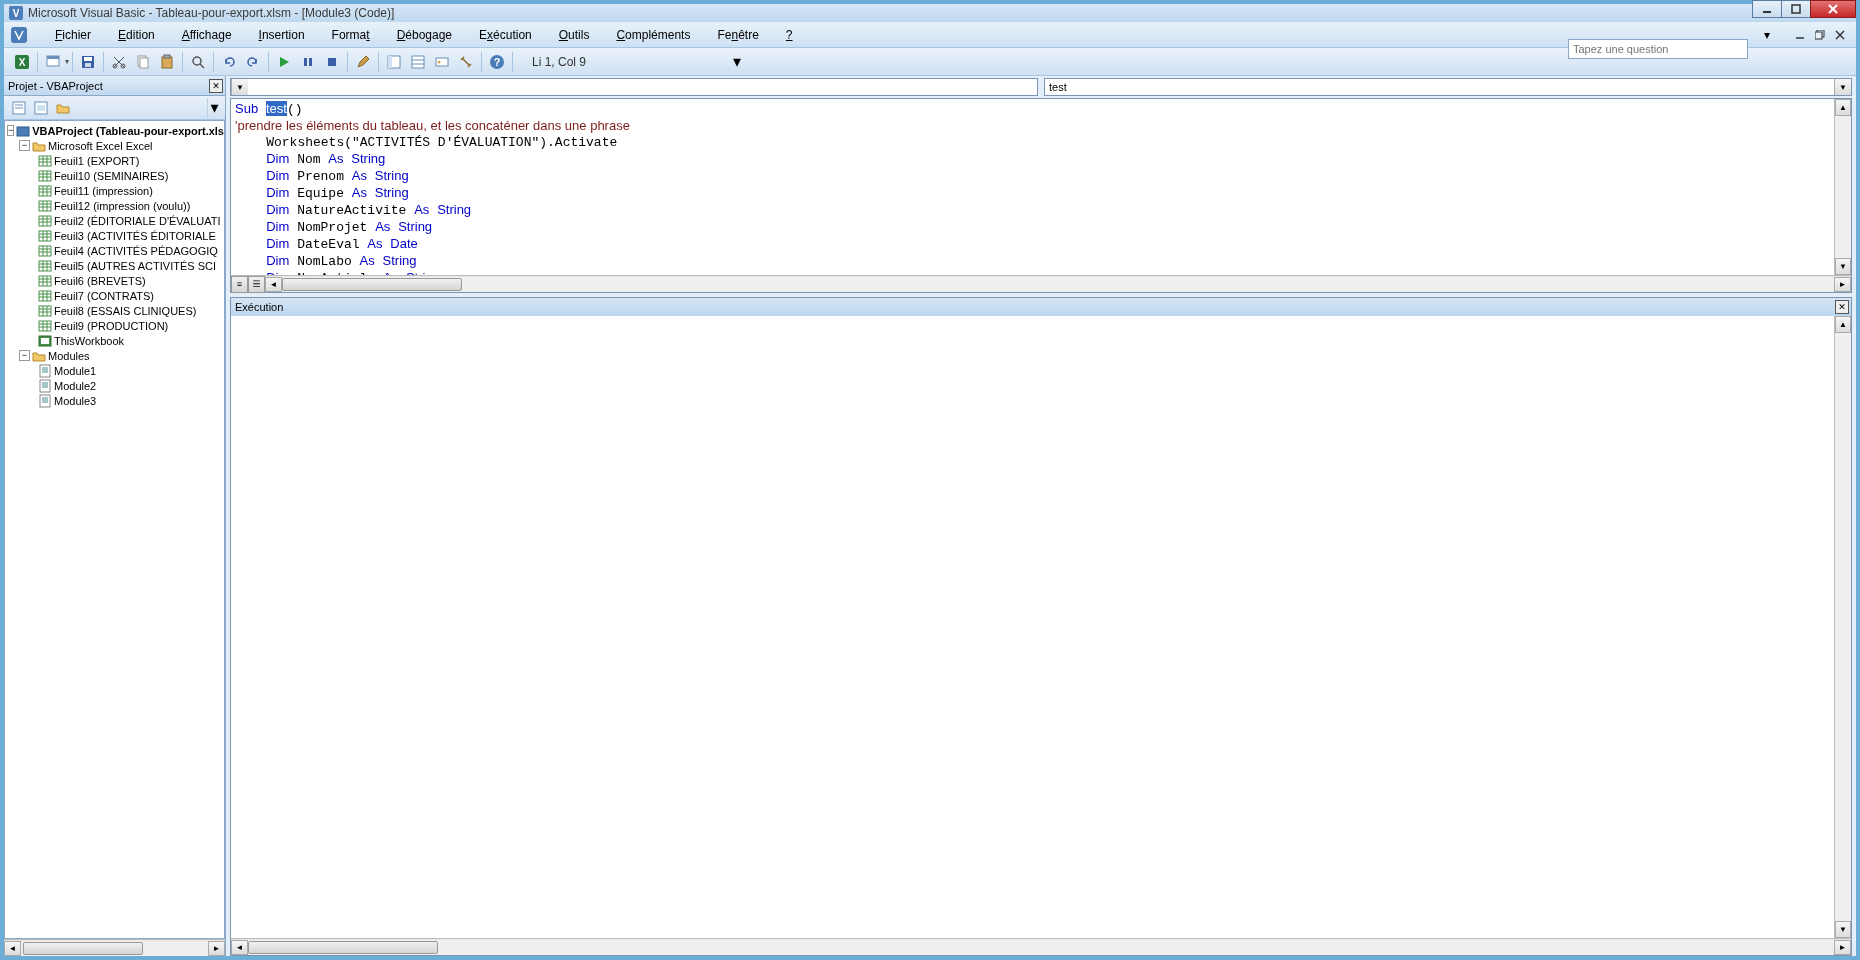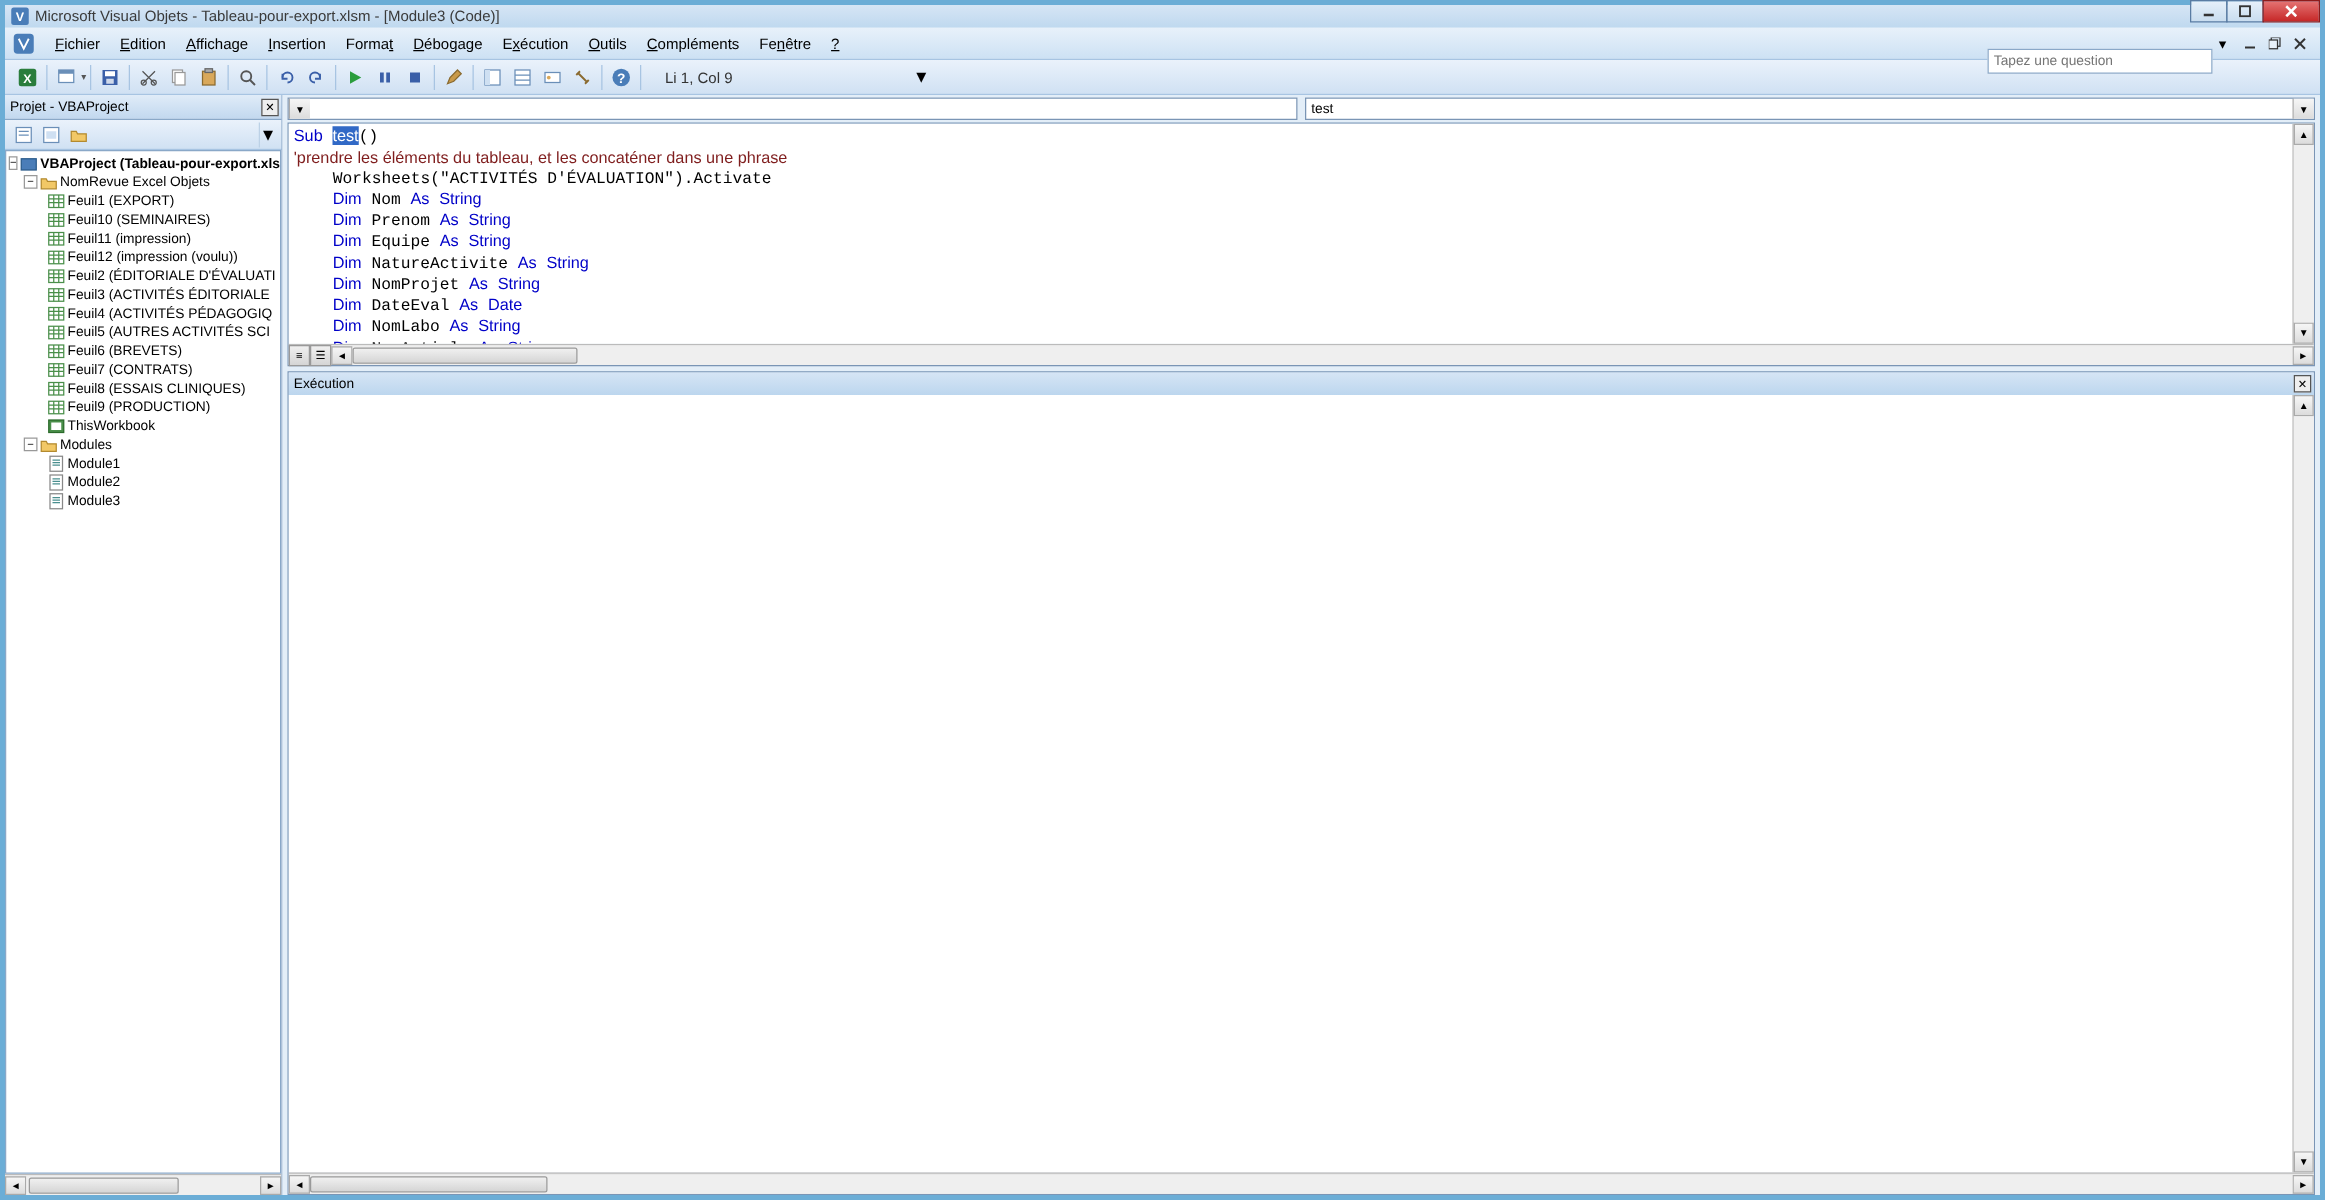--- a/index.html
+++ b/index.html
@@ -8,21 +8,21 @@
 .window-frame { position: absolute; top: 0; left: 0; right: 0; bottom: 0; border: 4px solid #6badd6; background: #e3eef8; }
 
 .title-bar { height: 18px; background: linear-gradient(to bottom, #d6e5f5, #bfd9ef); display: flex; align-items: center; padding: 0 4px; font-size: 12px; color: #3a3a3a; position: relative; }
 .title-bar .app-icon { width: 16px; height: 16px; margin-right: 4px; display:inline-flex; align-items:center; justify-content:center; }
 .title-bar .title-text { flex: 0 0 auto; }
 .win-controls { position: absolute; right: 0; top: -4px; display: flex; }
 .win-btn { width: 30px; height: 18px; border: 1px solid #5a7ca3; margin-left: -1px; display: flex; align-items: center; justify-content: center; font-size: 10px; background: linear-gradient(to bottom, #e6f0fa, #c9ddef); }
 .win-btn.close { background: linear-gradient(to bottom, #e57373, #c62828); border-color: #8e1b1b; color: white; width: 46px; }
 .win-btn.close svg { stroke: white; }
 
-.menu-bar { height: 26px; background: linear-gradient(to bottom, #e8f1fa, #cde1f4); display: flex; align-items: center; padding: 0 6px; border-bottom: 1px solid #a7c4e2; font-size: 12px; }
+.menu-bar { height: 26px; background: linear-gradient(to bottom, #e8f1fa, #cde1f4); display: flex; align-items: center; padding: 0 6px; border-bottom: 1px solid #a7c4e2; font-size: 12px; gap: 11px; }
 .menu-bar .menu-icon { width: 18px; height: 18px; margin-right: 8px; }
 .menu-item { padding: 3px 8px; cursor: default; }
 .menu-spacer { flex: 1; }
 .question-box { width: 180px; height: 20px; border: 1px solid #8aa8c8; background: white; font-size: 11px; color: #888; padding: 1px 4px; margin-top: 29px; }
 .menu-right-icons { display: flex; align-items: center; margin-left: 4px; }
 .menu-right-icons .tb-btn { width: 16px; height: 16px; margin: 0 2px; }
 
 .toolbar { height: 28px; background: linear-gradient(to bottom, #eaf2fb, #d0e1f3); display: flex; align-items: center; padding: 0 6px; border-bottom: 1px solid #a7c4e2; }
 .tb-btn { width: 22px; height: 22px; display: flex; align-items: center; justify-content: center; margin: 0 1px; cursor: default; border: 1px solid transparent; }
 .tb-sep { width: 1px; height: 20px; background: #a7c4e2; margin: 0 3px; }
@@ -87,21 +87,21 @@
 
 <div class="window-frame">
 
   <div class="title-bar">
     <span class="app-icon">
       <svg width="16" height="16" viewBox="0 0 16 16">
           <rect x="1" y="1" width="14" height="14" fill="#4a7db8" rx="2"></rect>
           <text x="8" y="12" text-anchor="middle" font-size="10" fill="white" font-weight="bold">V</text>
         </svg>
     </span>
-    <span class="title-text">Microsoft Visual Objets - Tableau-pour-export.xlsm - [Module3 (Code)]</span>
+    <span class="title-text">Microsoft Visual Basic - Tableau-pour-export.xlsm - [Module3 (Code)]</span>
     <div class="win-controls">
       <div class="win-btn">
           <svg width="10" height="10">
             <line x1="1" y1="8" x2="9" y2="8" stroke="#333" stroke-width="2"></line>
           </svg>
         </div>
       <div class="win-btn">
           <svg width="10" height="10">
             <rect x="1" y="1" width="8" height="8" fill="none" stroke="#333" stroke-width="1.5"></rect>
           </svg>
@@ -319,21 +319,21 @@
               </span>
             <span class="node-label">VBAProject (Tableau-pour-export.xlsm)</span>
           </div>
           <div class="tree-row indent-1">
             <span class="expander">−</span>
             <span class="node-icon">
                 <svg width="14" height="14">
                   <path d="M1 4 L5 4 L6 6 L13 6 L13 12 L1 12 Z" fill="#f2c866" stroke="#b38a2f"></path>
                 </svg>
               </span>
-            <span class="node-label">NomRevue Excel Objets</span>
+            <span class="node-label">Microsoft Excel Excel</span>
           </div>
           <div id="sheets-container">
               <div class="tree-row indent-2">
                 <span class="expander none"></span>
                 <span class="node-icon">
                   <svg width="14" height="14">
                     <rect x="1" y="2" width="12" height="10" fill="#fff" stroke="#4a8f4a"></rect>
                     <line x1="1" y1="5" x2="13" y2="5" stroke="#4a8f4a"></line>
                     <line x1="1" y1="8" x2="13" y2="8" stroke="#4a8f4a"></line>
                     <line x1="5" y1="2" x2="5" y2="12" stroke="#4a8f4a"></line>

